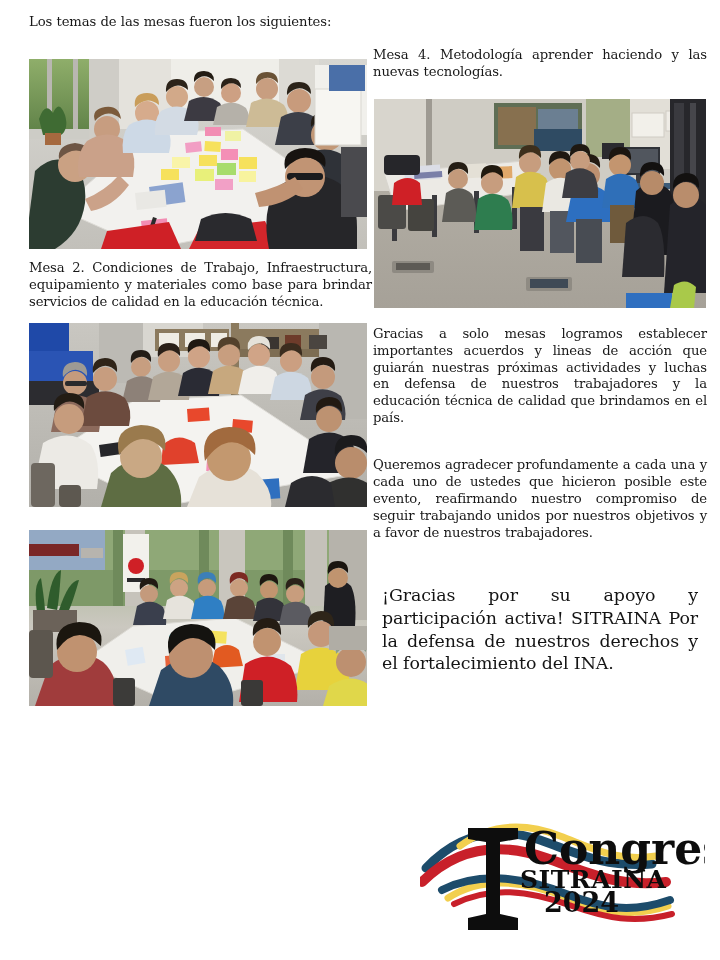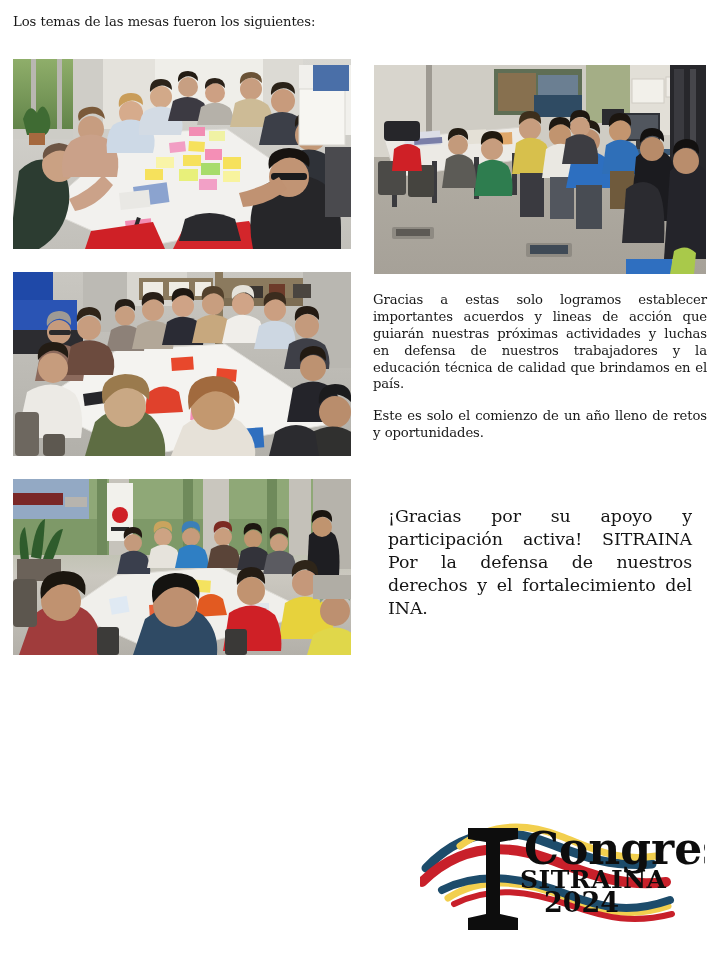--- a/index.html
+++ b/index.html
@@ -20,21 +20,21 @@
     width: 720px;
     height: 960px;
     background: #ffffff;
     padding: 0;
     box-sizing: border-box;
   }
 
   
   .col-left {
     position: absolute;
-    left: 13px;
+    left: 29px;
     top: 14px;
     width: 343px;
   }
   .col-right {
     position: absolute;
     left: 373px;
     top: 47px;
     width: 334px;
   }
 
@@ -55,21 +55,21 @@
   .gap-sm { height: 11px; }
   .gap-md { height: 15px; }
   .gap-lg { height: 18px; }
 
   .closing {
     font-family: "DejaVu Serif", "Liberation Serif", serif;
     font-size: 17.4px;
     line-height: 1.32;
     text-align: justify;
     color: #141414;
-    margin: 15px;
+    margin: 9px;
     letter-spacing: -0.1px;
   }
 
   
   .photo {
     position: relative;
     overflow: hidden;
     background: #cfcfcf;
     display: block;
   }
@@ -195,20 +195,21 @@
         <path d="M226 134 q24 -6 40 -16 l8 12 q-18 16 -44 18 z" fill="#c09272"></path>
 
         <rect x="286" y="30" width="46" height="56" fill="#f7f6f2" stroke="#d9d7d1"></rect>
         <rect x="300" y="6" width="36" height="26" fill="#4a6fa8"></rect>
         <rect x="312" y="88" width="26" height="70" fill="#4a4a4e"></rect>
       </svg>
     </div>
 
     <div class="gap-sm"></div>
 
+    <p class="para">Mesa 2. Condiciones de Trabajo, Infraestructura, equipamiento y materiales como base para brindar servicios de calidad en la educación técnica.</p>
 
     <div class="photo photo-2">
       <svg viewBox="0 0 338 184" preserveAspectRatio="none">
         <defs>
           <linearGradient id="p2bg" x1="0" y1="0" x2="0" y2="1">
             <stop offset="0" stop-color="#c9c7c1"></stop>
               <stop offset="1" stop-color="#b2b0aa"></stop>
           </linearGradient>
         </defs>
         <rect width="338" height="184" fill="url(#p2bg)"></rect>
@@ -392,20 +393,21 @@
         <rect x="84" y="148" width="22" height="28" rx="3" fill="#3c3b39"></rect>
         <rect x="212" y="150" width="22" height="26" rx="3" fill="#3a3937"></rect>
         <rect x="0" y="100" width="24" height="48" rx="4" fill="#5c564e"></rect>
         <rect x="300" y="96" width="38" height="24" fill="#b0ada5"></rect>
       </svg>
     </div>
   </div>
 
   <div class="col-right">
 
+    <p class="para">Mesa 4. Metodología aprender haciendo y las nuevas tecnologías.</p>
 
     <div class="photo photo-4">
       <svg viewBox="0 0 332 209" preserveAspectRatio="none">
         <defs>
           <linearGradient id="p4floor" x1="0" y1="0" x2="0" y2="1">
             <stop offset="0" stop-color="#b9b5ab"></stop>
               <stop offset="1" stop-color="#a6a198"></stop>
           </linearGradient>
         </defs>
         <rect width="332" height="209" fill="url(#p4floor)"></rect>
@@ -489,28 +491,28 @@
         <rect x="22" y="164" width="34" height="7" fill="#5d5a55"></rect>
         <rect x="152" y="178" width="46" height="14" rx="2" fill="#8f8b83"></rect>
         <rect x="156" y="180" width="38" height="9" fill="#3f4a56"></rect>
         <rect x="252" y="194" width="46" height="15" fill="#2f6fc0"></rect>
         <path d="M300 186 q12 -8 22 2 l-2 21 l-24 0 z" fill="#a9c94a"></path>
       </svg>
     </div>
 
     <div class="gap-lg"></div>
 
-    <p class="para">Gracias a estas solo logramos establecer importantes acuerdos y lineas de acción que guiarán nuestras próximas actividades y luchas en defensa de nuestros trabajadores y la educación técnica de calidad que brindamos en el país.</p>
+    <p class="para">Gracias a solo mesas logramos establecer importantes acuerdos y lineas de acción que guiarán nuestras próximas actividades y luchas en defensa de nuestros trabajadores y la educación técnica de calidad que brindamos en el país.</p>
 
     <div class="gap-md"></div>
 
-    <p class="para">Este es solo el comienzo de un año lleno de retos y oportunidades.</p>
 
     <div class="gap-md"></div>
 
+    <p class="para">Queremos agradecer profundamente a cada una y cada uno de ustedes que hicieron posible este evento, reafirmando nuestro compromiso de seguir trabajando unidos por nuestros objetivos y a favor de nuestros trabajadores.</p>
 
     <div class="gap-md"></div>
 
 
     <div class="gap-lg"></div>
 
     <p class="closing">¡Gracias por su apoyo y participación activa! SITRAINA Por la defensa de nuestros derechos y el fortalecimiento del INA.</p>
   </div>
 
   <div class="logo-wrap">

